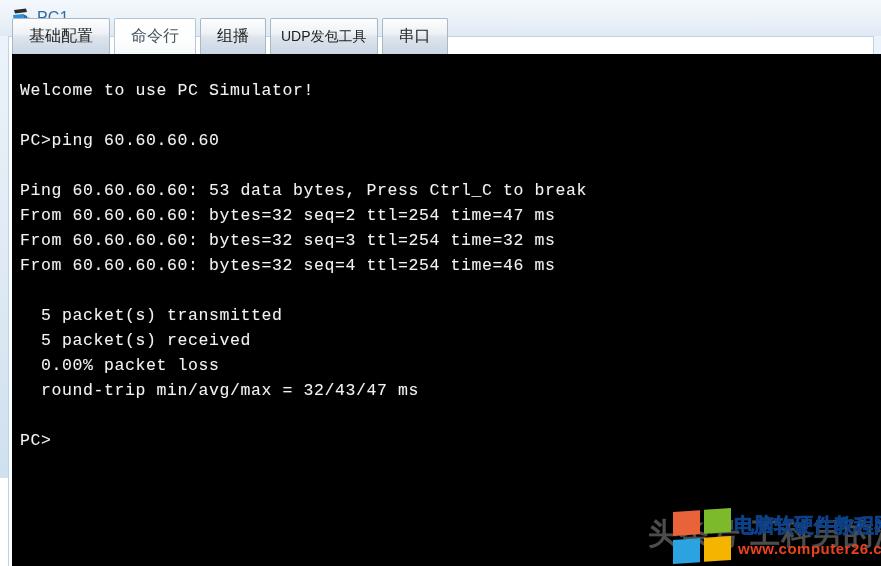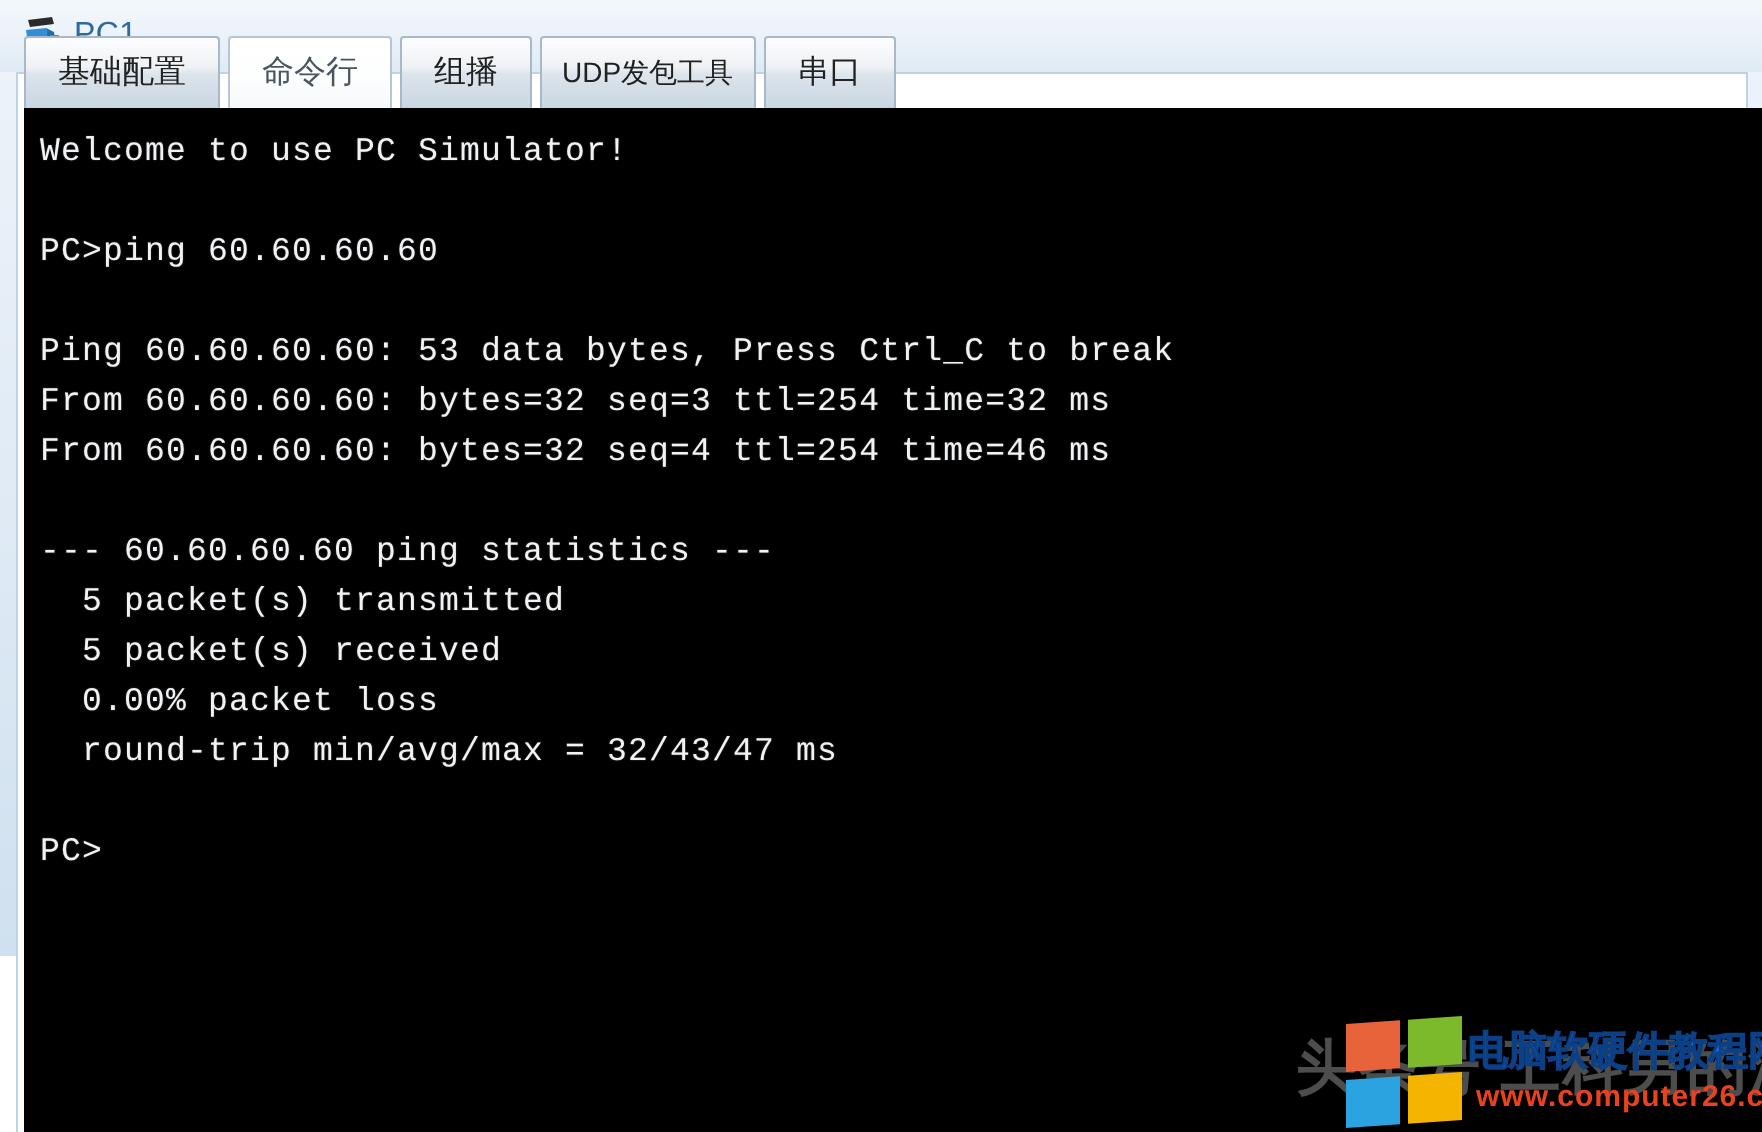--- a/index.html
+++ b/index.html
@@ -105,21 +105,21 @@
   
   .terminal {
     position: absolute;
     left: 12px;
     top: 54px;
     width: 869px;
     height: 512px;
     background: #000000;
     overflow: hidden;
     box-sizing: border-box;
-    padding: 9px 0 0 8px;
+    padding: 24px 0 0 8px;
   }
   .term-line {
     font-family: "Liberation Mono", "DejaVu Sans Mono", monospace;
     font-size: 16.5px;
     line-height: 25px;
     color: #f2f2f2;
     white-space: pre;
     letter-spacing: 0.6px;
     text-shadow: 0 0 1px rgba(180,200,230,0.35);
   }
@@ -221,24 +221,24 @@
       <span>串口</span>
     </div>
   </div>
 
   <div class="terminal">
     <div class="term-line">Welcome to use PC Simulator!</div>
     <div class="term-line blank">&nbsp;</div>
     <div class="term-line">PC&gt;ping 60.60.60.60</div>
     <div class="term-line blank">&nbsp;</div>
     <div class="term-line">Ping 60.60.60.60: 53 data bytes, Press Ctrl_C to break</div>
+    <div class="term-line">From 60.60.60.60: bytes=32 seq=2 ttl=254 time=47 ms</div>
     <div class="term-line">From 60.60.60.60: bytes=32 seq=3 ttl=254 time=32 ms</div>
     <div class="term-line">From 60.60.60.60: bytes=32 seq=4 ttl=254 time=46 ms</div>
     <div class="term-line blank">&nbsp;</div>
-    <div class="term-line">--- 60.60.60.60 ping statistics ---</div>
     <div class="term-line">  5 packet(s) transmitted</div>
     <div class="term-line">  5 packet(s) received</div>
     <div class="term-line">  0.00% packet loss</div>
     <div class="term-line">  round-trip min/avg/max = 32/43/47 ms</div>
     <div class="term-line blank">&nbsp;</div>
     <div class="term-line">PC&gt;</div>
   </div>
 
   <div class="watermark">
     <span class="wm-ghost">头条号 工科男的深豚</span>

